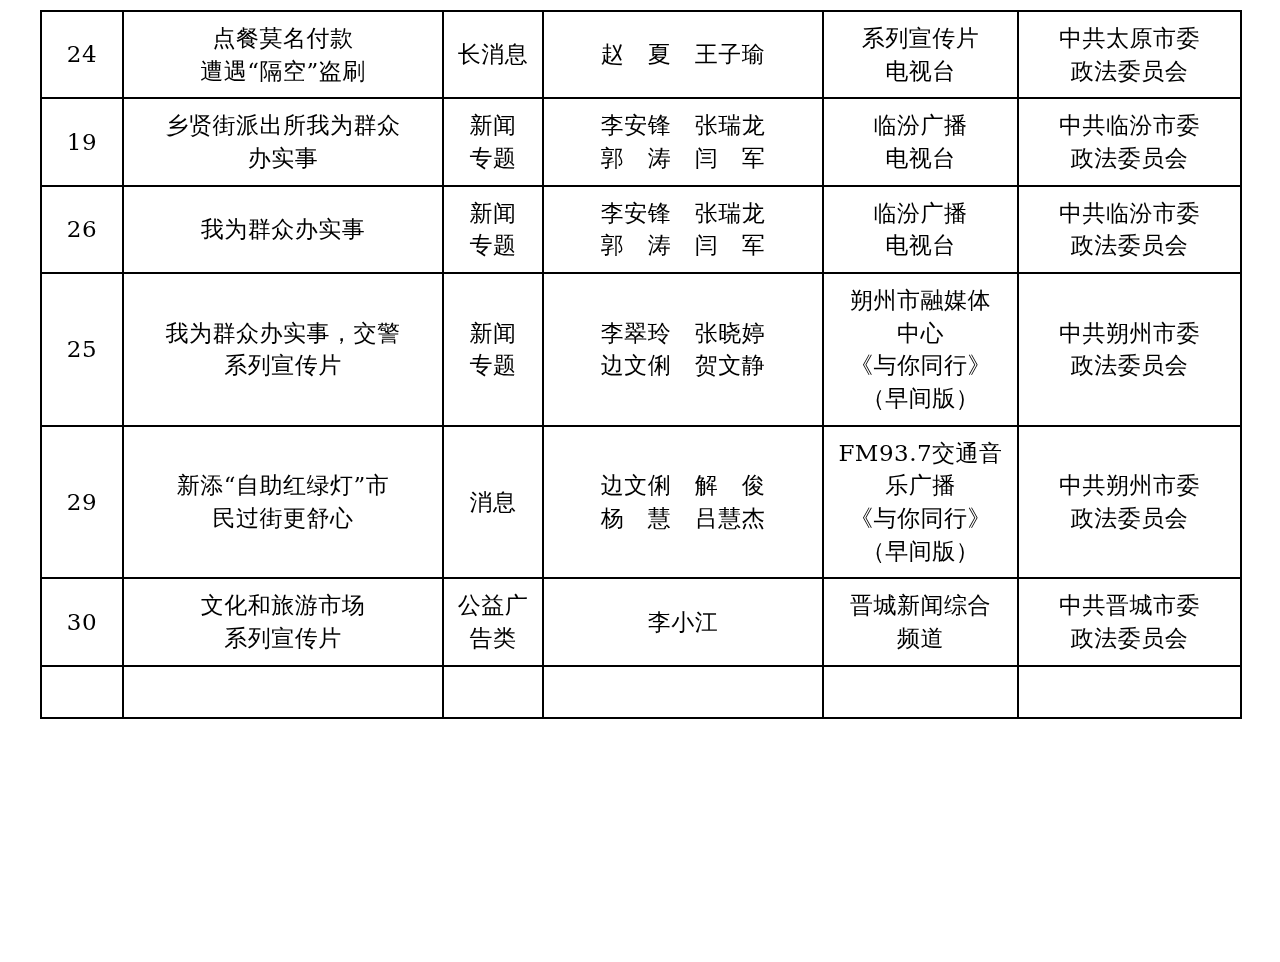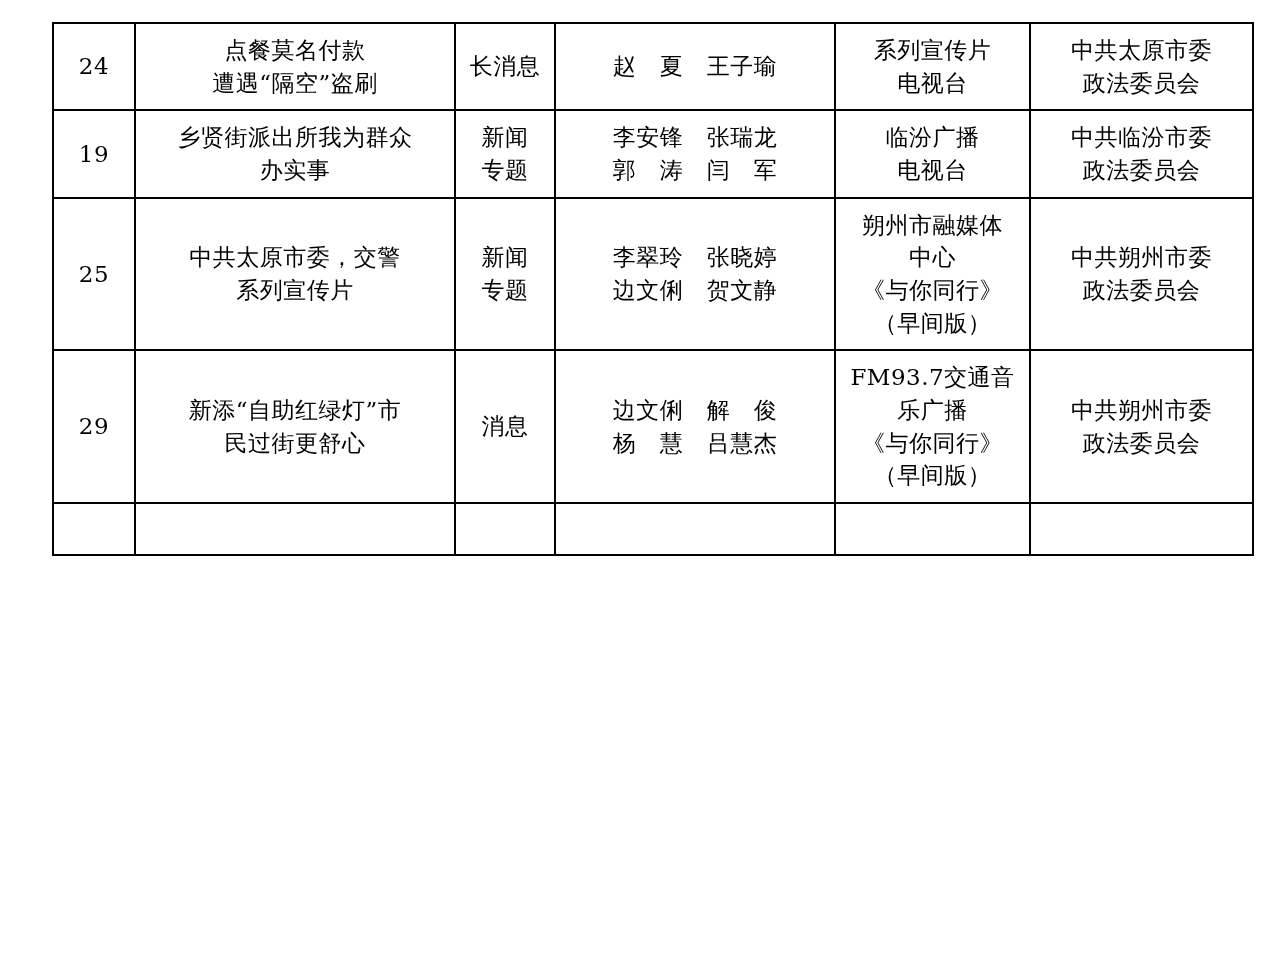--- a/index.html
+++ b/index.html
@@ -18,21 +18,21 @@
     position: relative;
     width: 1280px;
     height: 962px;
     box-sizing: border-box;
     padding: 10px 40px 0 40px;
   }
   table.award-table {
     border-collapse: collapse;
     width: 1200px;
     table-layout: fixed;
-    margin: 12px;
+    margin: 0;
     border-radius: 24px;
   }
   table.award-table col.c-index { width: 82px; }
   table.award-table col.c-title { width: 320px; }
   table.award-table col.c-genre { width: 100px; }
   table.award-table col.c-authors { width: 280px; }
   table.award-table col.c-outlet { width: 195px; }
   table.award-table col.c-org { width: 223px; }
 
   table.award-table td {
@@ -118,26 +118,48 @@
         <td class="cell-outlet">
           <span class="line">临汾广播</span>
           <span class="line">电视台</span>
         </td>
         <td class="cell-org">
           <span class="line">中共临汾市委</span>
           <span class="line">政法委员会</span>
         </td>
       </tr>
 
+      <tr>
+        <td class="cell-index">26</td>
+        <td class="cell-title">
+          <span class="line">我为群众办实事</span>
+        </td>
+        <td class="cell-genre">
+          <span class="line">新闻</span>
+          <span class="line">专题</span>
+        </td>
+        <td class="cell-authors">
+          <span class="line">李安锋　张瑞龙</span>
+          <span class="line">郭　涛　闫　军</span>
+        </td>
+        <td class="cell-outlet">
+          <span class="line">临汾广播</span>
+          <span class="line">电视台</span>
+        </td>
+        <td class="cell-org">
+          <span class="line">中共临汾市委</span>
+          <span class="line">政法委员会</span>
+        </td>
+      </tr>
 
 
       <tr>
         <td class="cell-index">25</td>
         <td class="cell-title">
-          <span class="line">中共太原市委，交警</span>
+          <span class="line">我为群众办实事，交警</span>
           <span class="line">系列宣传片</span>
         </td>
         <td class="cell-genre">
           <span class="line">新闻</span>
           <span class="line">专题</span>
         </td>
         <td class="cell-authors">
           <span class="line">李翠玲　张晓婷</span>
           <span class="line">边文俐　贺文静</span>
         </td>
@@ -171,20 +193,42 @@
           <span class="line">乐广播</span>
           <span class="line">《与你同行》</span>
           <span class="line">（早间版）</span>
         </td>
         <td class="cell-org">
           <span class="line">中共朔州市委</span>
           <span class="line">政法委员会</span>
         </td>
       </tr>
 
+      <tr>
+        <td class="cell-index">30</td>
+        <td class="cell-title">
+          <span class="line">文化和旅游市场</span>
+          <span class="line">系列宣传片</span>
+        </td>
+        <td class="cell-genre">
+          <span class="line">公益广</span>
+          <span class="line">告类</span>
+        </td>
+        <td class="cell-authors">
+          <span class="line">李小江</span>
+        </td>
+        <td class="cell-outlet">
+          <span class="line">晋城新闻综合</span>
+          <span class="line">频道</span>
+        </td>
+        <td class="cell-org">
+          <span class="line">中共晋城市委</span>
+          <span class="line">政法委员会</span>
+        </td>
+      </tr>
 
       <tr class="tail-row">
         <td></td>
         <td></td>
         <td></td>
         <td></td>
         <td></td>
         <td></td>
       </tr>
     </tbody>

